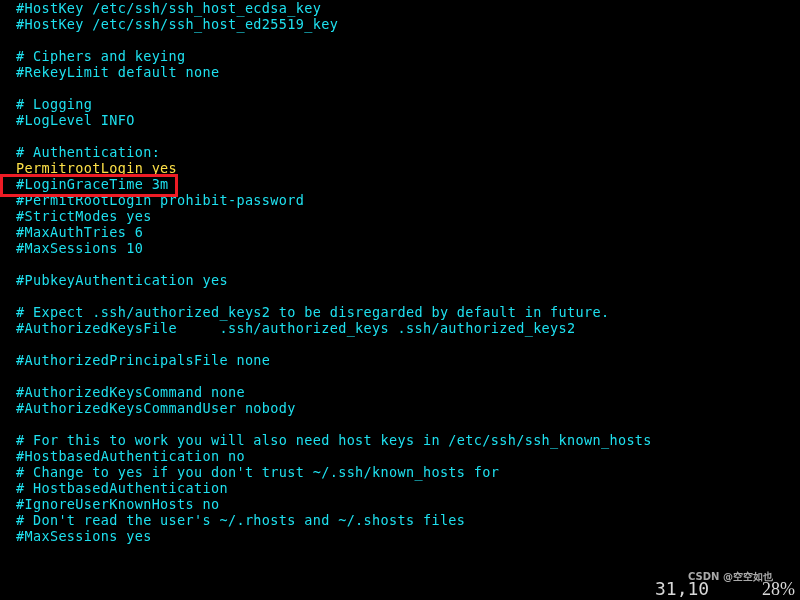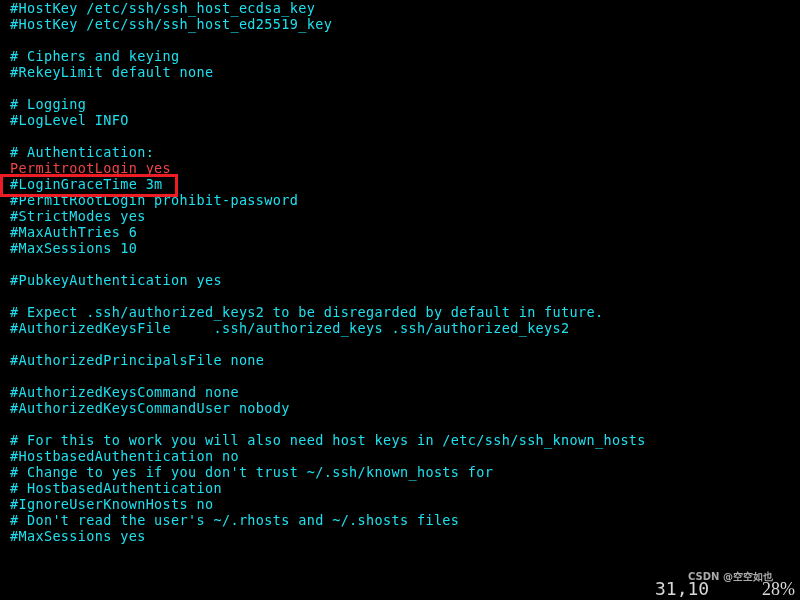--- a/index.html
+++ b/index.html
@@ -29,30 +29,30 @@
     width: 800px;
   }
 
   .line {
     height: 16px;
     line-height: 16px;
     font-size: 13.5px;
     letter-spacing: 0.35px;
     white-space: pre;
     color: #1ee0ef;
-    padding-left: 10px;
+    padding-left: 16px;
     font-family: "DejaVu Sans Mono", "Liberation Mono", monospace;
   }
 
   .line.blank {
     color: transparent;
   }
 
   .line.highlight {
-    color: #ef4444;
+    color: #fde047;
   }
 
   
   #annotation-box {
     position: absolute;
     box-sizing: border-box;
     border: 3px solid #ee1c25;
     background: transparent;
     pointer-events: none;
   }

